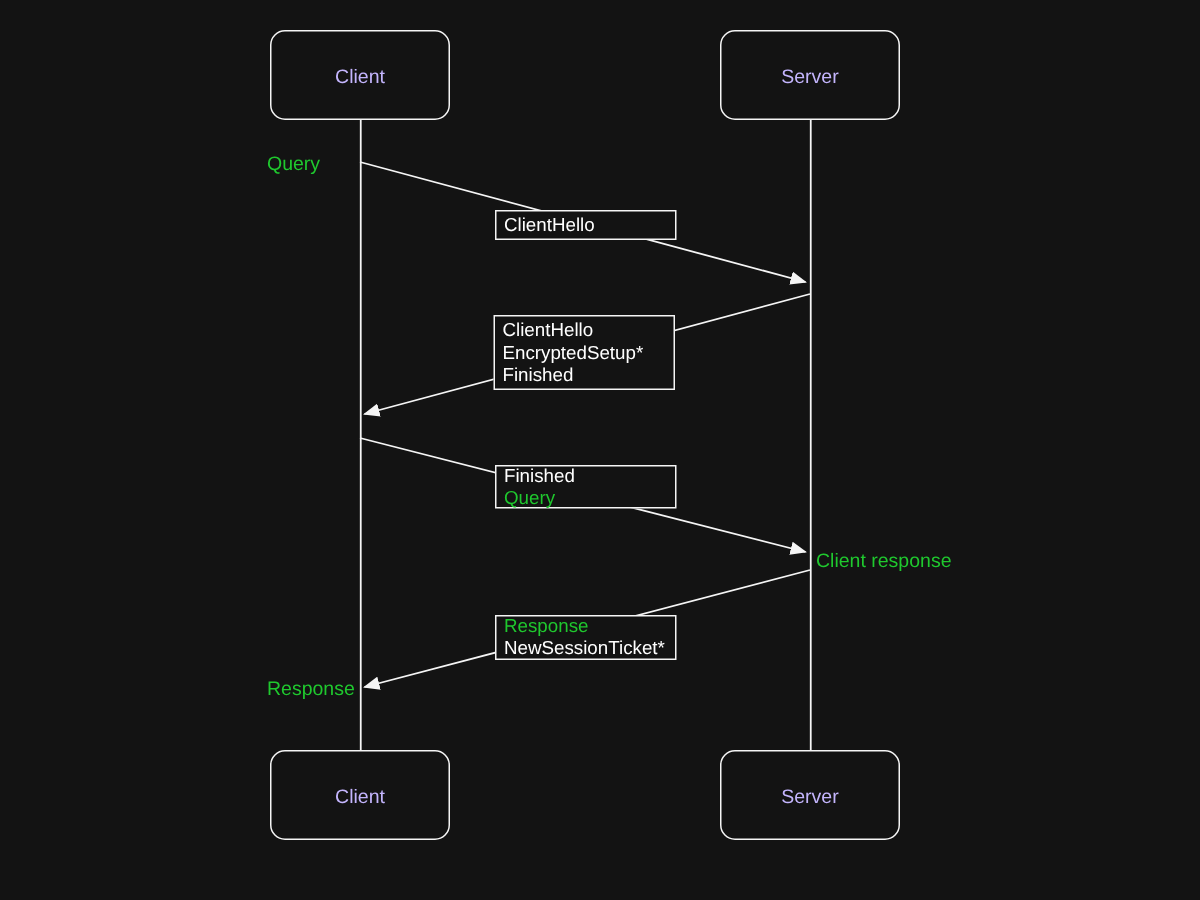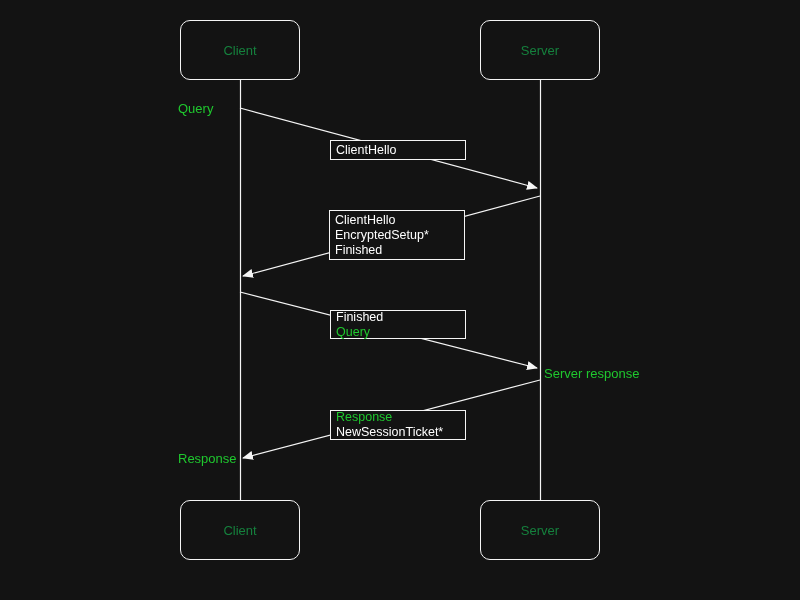--- a/index.html
+++ b/index.html
@@ -20,35 +20,35 @@
     left: 0; top: 0;
     width: 800px; height: 600px;
   }
   .actor {
     position: absolute;
     width: 120px;
     height: 60px;
     border: 1px solid #f5f5f5;
     border-radius: 10px;
     background: #131313;
-    color: #15803d;
+    color: #c4b5fd;
     font-size: 13px;
     display: flex;
     align-items: center;
     justify-content: center;
     box-sizing: border-box;
   }
   .actor.client-top  { left: 180px; top: 20px;  }
   .actor.server-top  { left: 480px; top: 20px;  }
   .actor.client-bot  { left: 180px; top: 500px; }
   .actor.server-bot  { left: 480px; top: 500px; }
 
   .msg-box {
     position: absolute;
-    width: 136px;
+    width: 121px;
     border: 1px solid #f5f5f5;
     background: #131313;
     box-sizing: border-box;
     display: flex;
     flex-direction: column;
     justify-content: center;
     padding: 0 0 0 5px;
     color: #ffffff;
     font-size: 12.5px;
     line-height: 15px;
@@ -120,16 +120,16 @@
     <span>Finished</span>
     <span class="green">Query</span>
   </div>
 
   <div class="msg-box m4">
     <span class="green">Response</span>
     <span>NewSessionTicket*</span>
   </div>
 
   <div class="side-label query">Query</div>
-  <div class="side-label compute">Server response</div>
+  <div class="side-label compute">Client response</div>
   <div class="side-label response">Response</div>
 
 </div>
 
 </body></html>

